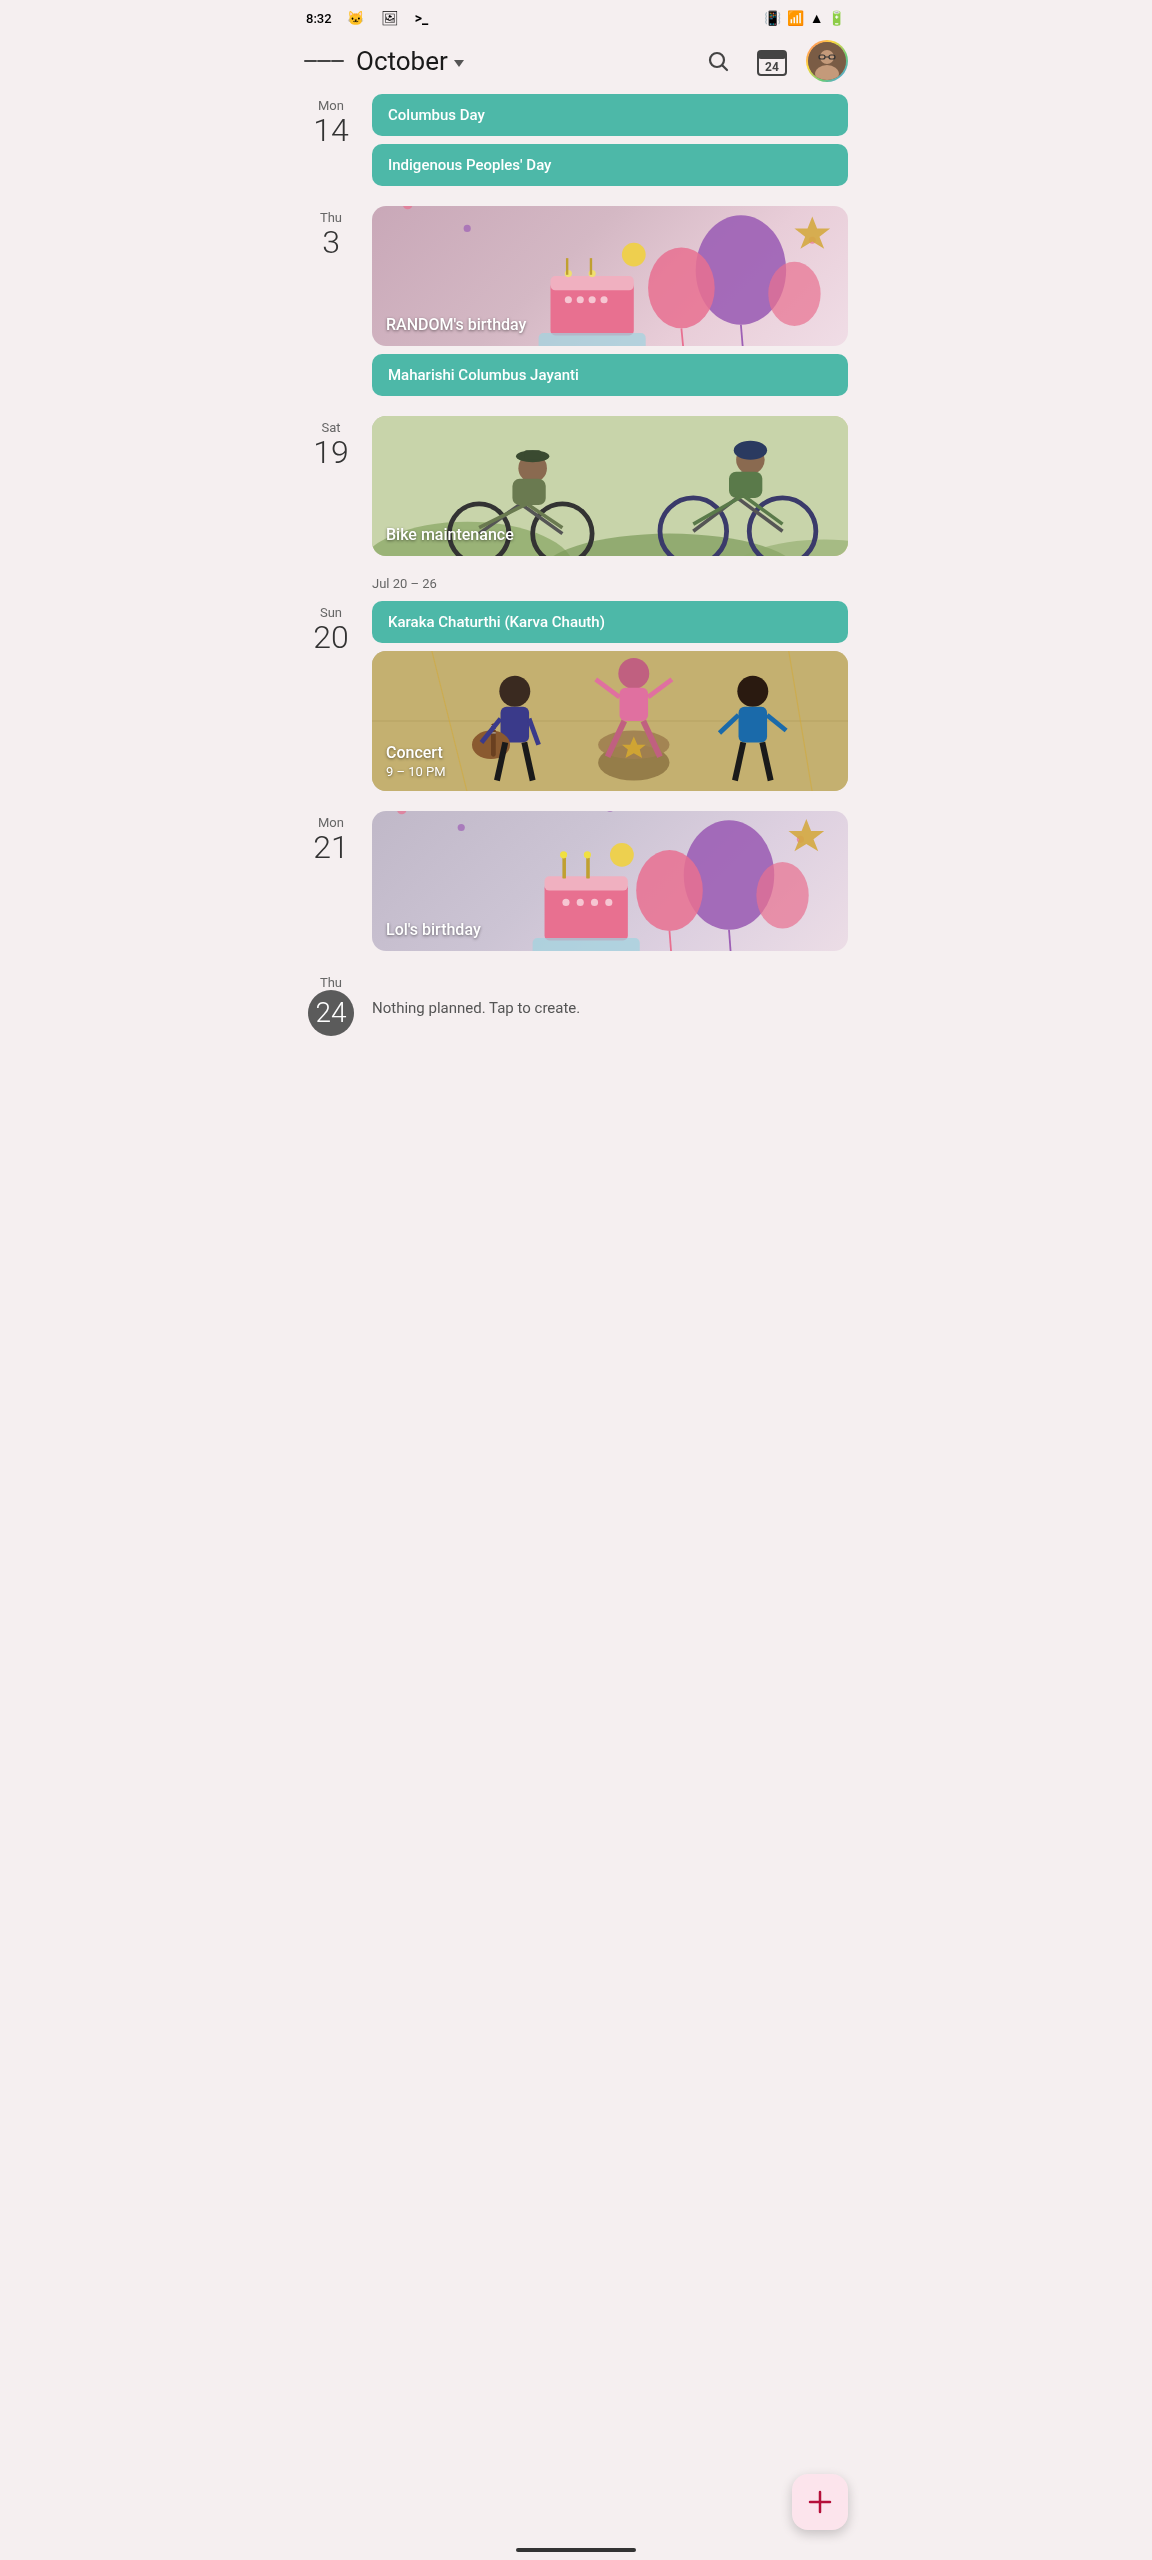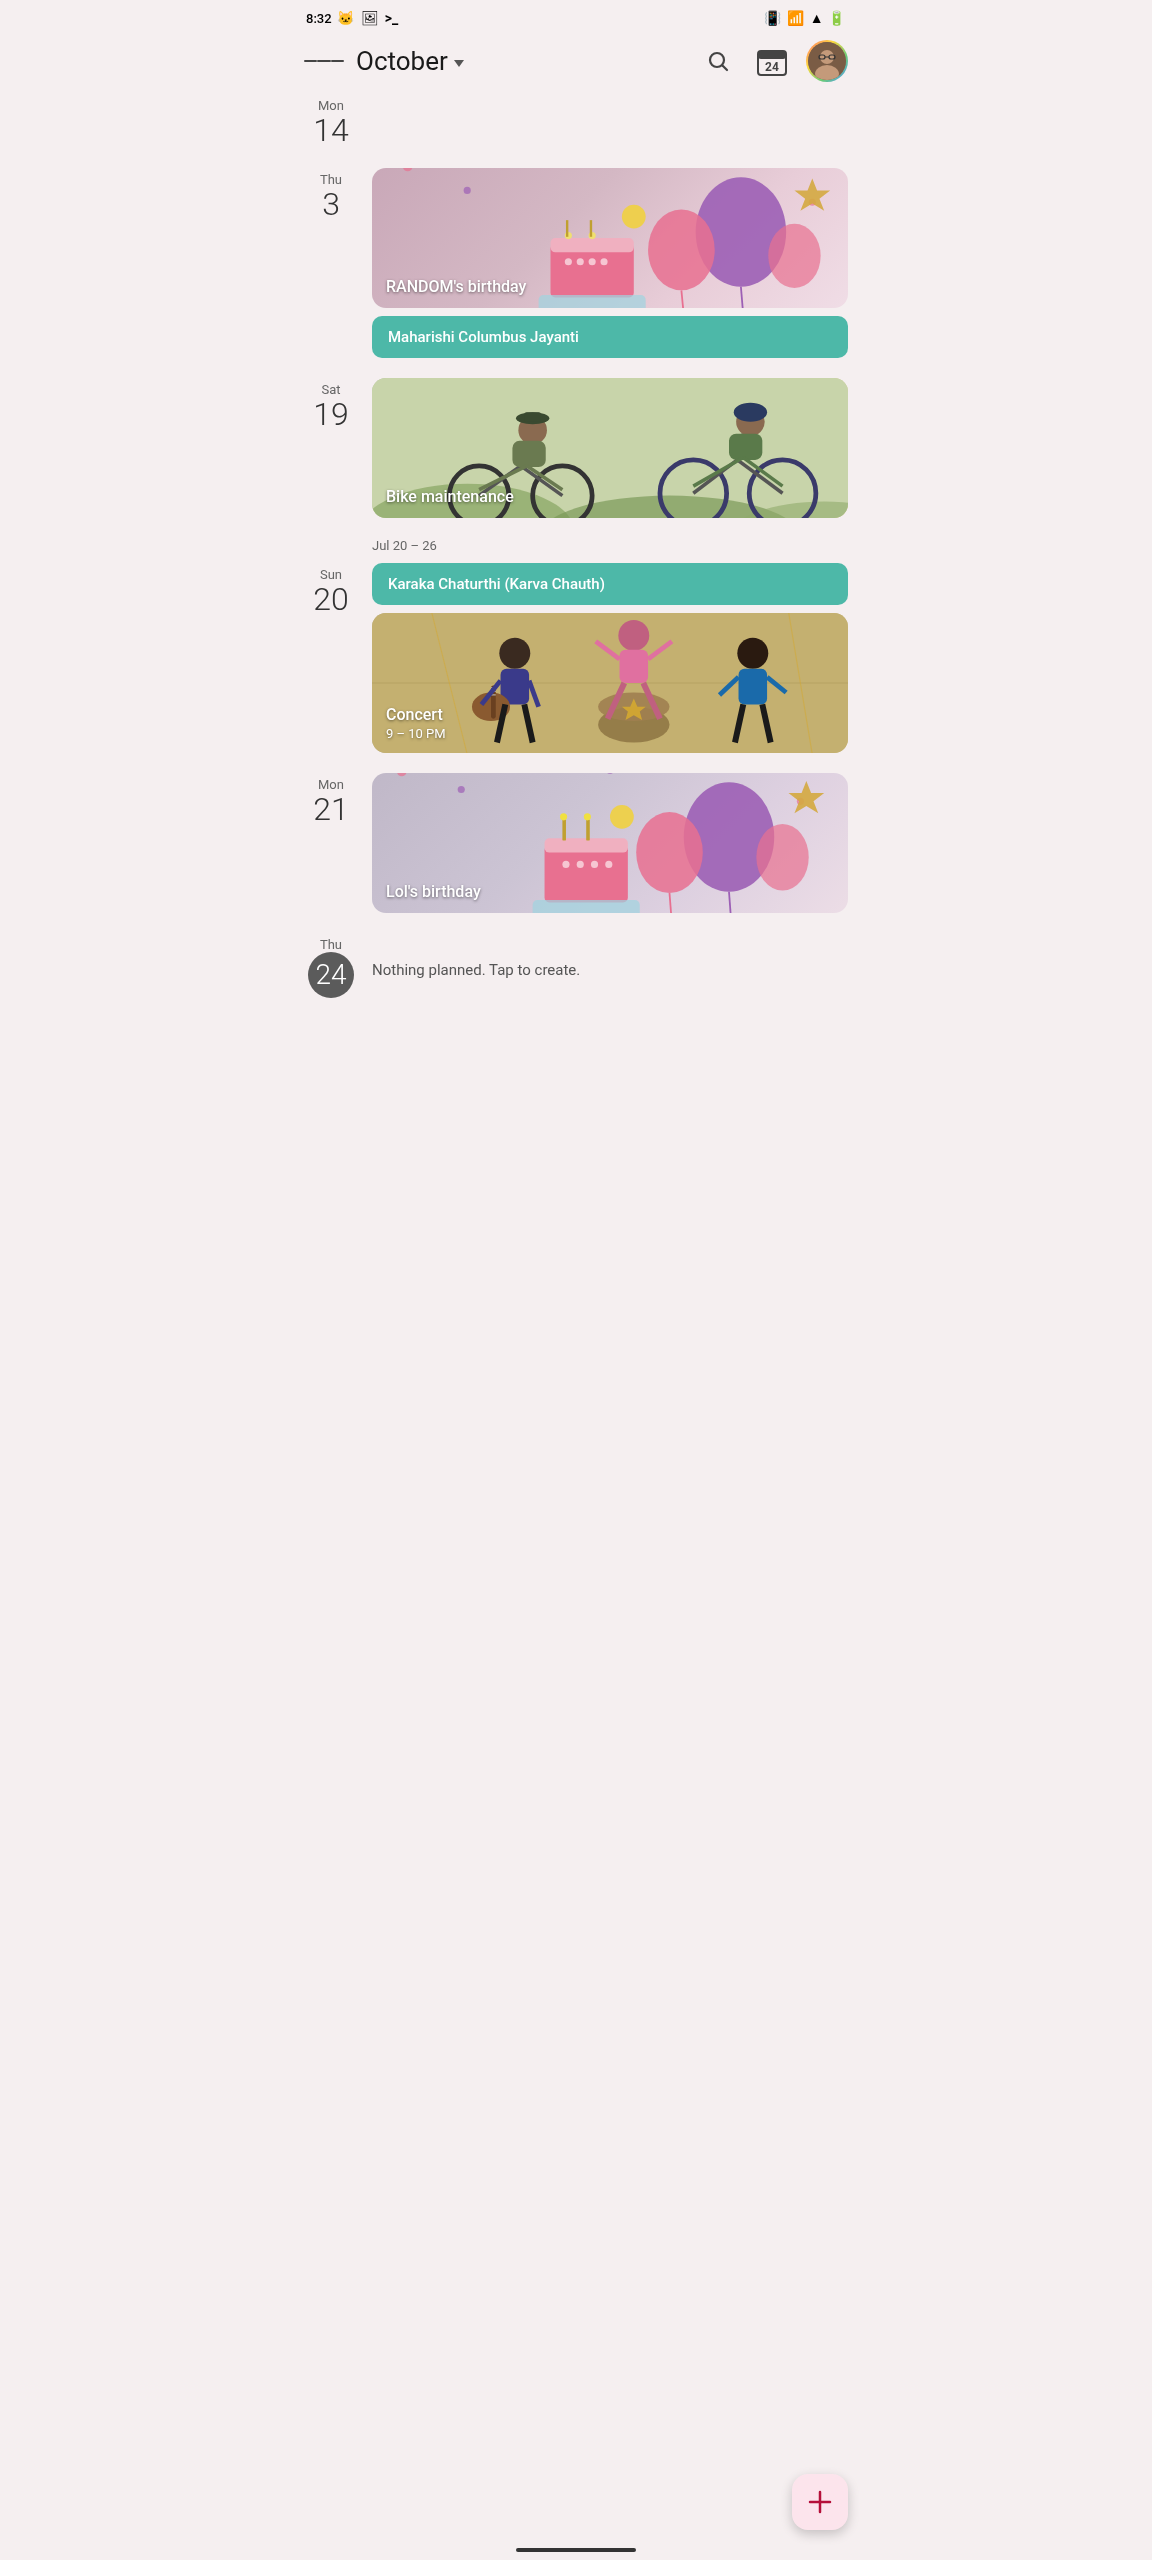--- a/index.html
+++ b/index.html
@@ -18,21 +18,21 @@
 
     
     .status-bar {
       display: flex;
       justify-content: space-between;
       align-items: center;
       padding: 10px 18px 6px 18px;
       font-size: 13px;
       font-weight: 500;
     }
-    .status-left { display: flex; align-items: center; gap: 6px; }
+    .status-left { display: flex; align-items: center; gap: 16px; }
     .status-right { display: flex; align-items: center; gap: 5px; }
 
     
     .header {
       display: flex;
       align-items: center;
       padding: 8px 16px 12px 16px;
       gap: 12px;
     }
     .header-menu {
@@ -283,20 +283,24 @@
   </div>
 </div>
 
 <div class="calendar-body">
 
   <div class="day-section">
     <div class="day-label">
       <span class="day-name">Mon</span>
       <span class="day-num">14</span>
     </div>
+    <div class="day-events">
+      <div class="event-pill">Columbus Day</div>
+      <div class="event-pill">Indigenous Peoples' Day</div>
+    </div>
   </div>
 
   <div class="day-section">
     <div class="day-label">
       <span class="day-name">Thu</span>
       <span class="day-num">3</span>
     </div>
     <div class="day-events">
 
       <div class="event-image-card">

